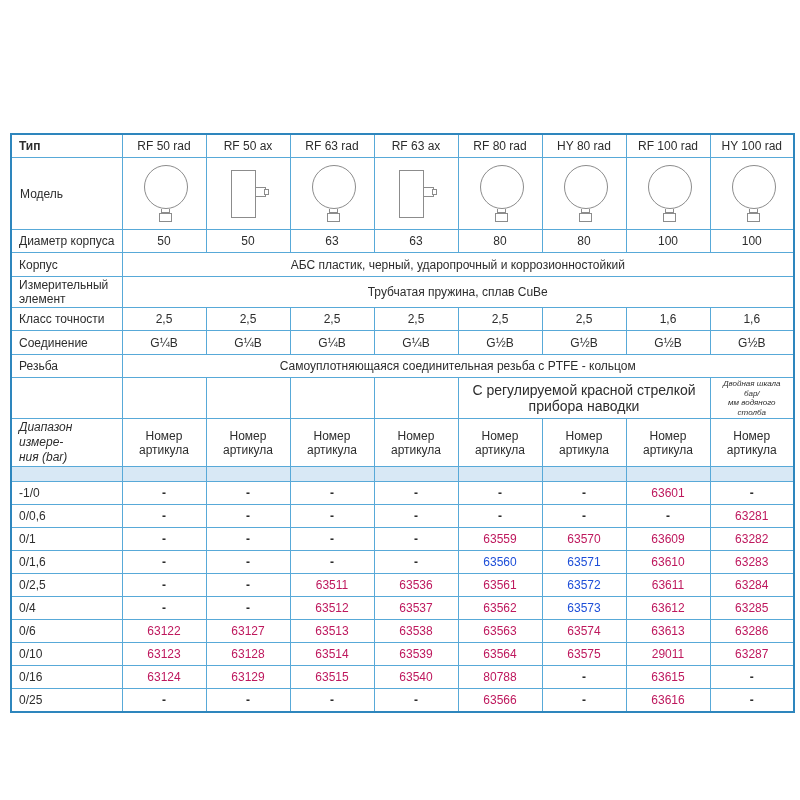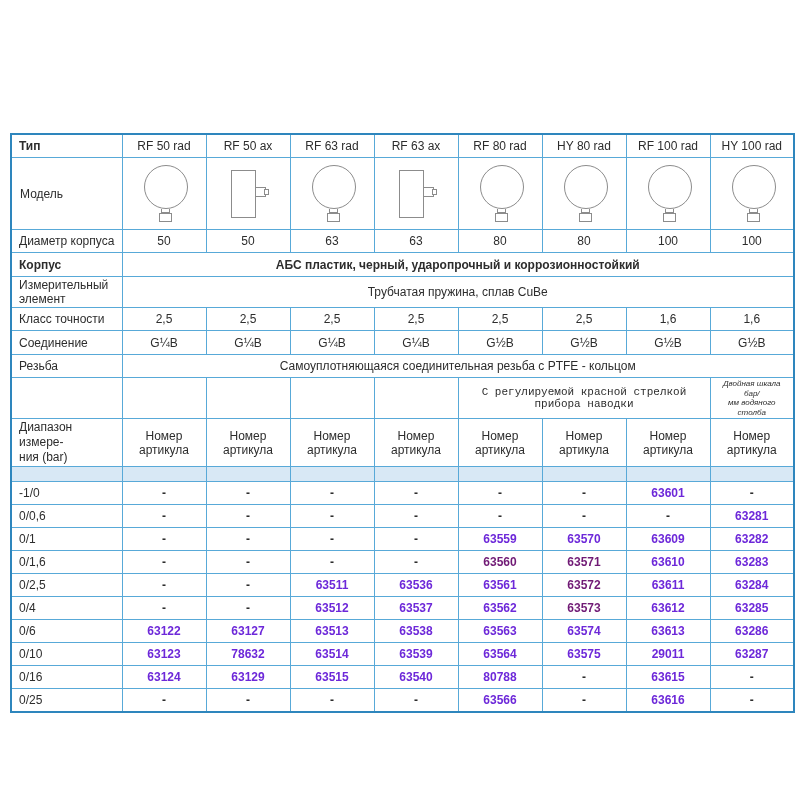--- a/index.html
+++ b/index.html
@@ -9,35 +9,35 @@
              border-collapse:collapse;table-layout:fixed;
              border:2px solid #2e86bd;background:#fff;}
   td,th{border:1px solid #58a9d8;font-size:12px;font-weight:normal;
         text-align:center;vertical-align:middle;padding:1px 4px;
         overflow:hidden;color:#2d2d2d;}
   td.lbl{text-align:left;padding-left:7px;}
   .bold{font-weight:bold;}
   .r-type td{height:20px;}
   .r-model td{height:69px;padding-left:8px;}
   .r-diam td{height:20px;}
-  .r-body td{height:21px;font-weight:bold;}
+  .r-body td{height:21px;}
   .r-elem td{height:27px;}
   .r-acc td{height:20px;margin-left:32px;}
   .r-conn td{height:21px;}
   .r-thread td{height:20px;}
   .r-note td{height:23px;}
   .r-range td{height:39px;}
   .r-spacer td{height:12px;background:#d8e8f5;}
   tbody.data td{height:20px;}
-  .note-small{font-size:11px;line-height:1.15;font-family:Liberation Mono, monospace;}
+  .note-small{font-size:14px;line-height:1.15;}
   .note-italic{font-size:8px;font-style:italic;line-height:1.2;}
-  .lnk{color:#6d28d9;font-weight:bold;cursor:pointer;}
-  .plain-num{color:#701a75;font-weight:bold;}
+  .lnk{color:#be185d;font-weight:normal;cursor:pointer;}
+  .plain-num{color:#1d4ed8;font-weight:normal;}
   .dash{font-weight:bold;}
-  .range-lbl{line-height:1.25;}
+  .range-lbl{line-height:1.25;font-style:italic;}
   
   .gauge{position:relative;margin:0 auto;}
   .g-rad{width:46px;height:57px;}
   .g-rad .dial{position:absolute;top:0;left:1px;width:42px;height:42px;
                border:1px solid #8c8c8c;border-radius:50%;background:#fff;}
   .g-rad .neck{position:absolute;top:44px;left:18px;width:7px;height:3px;
                border:1px solid #8c8c8c;border-top:none;background:#fff;}
   .g-rad .foot{position:absolute;top:48px;left:16px;width:11px;height:7px;
                border:1px solid #8c8c8c;background:#fff;}
   .g-ax{width:40px;height:50px;}
@@ -291,21 +291,21 @@
         <td><span class="lnk">63513</span></td>
         <td><span class="lnk">63538</span></td>
         <td><span class="lnk">63563</span></td>
         <td><span class="lnk">63574</span></td>
         <td><span class="lnk">63613</span></td>
         <td><span class="lnk">63286</span></td>
       </tr>
       <tr>
         <td class="lbl">0/10</td>
         <td><span class="lnk">63123</span></td>
-        <td><span class="lnk">78632</span></td>
+        <td><span class="lnk">63128</span></td>
         <td><span class="lnk">63514</span></td>
         <td><span class="lnk">63539</span></td>
         <td><span class="lnk">63564</span></td>
         <td><span class="lnk">63575</span></td>
         <td><span class="lnk">29011</span></td>
         <td><span class="lnk">63287</span></td>
       </tr>
       <tr>
         <td class="lbl">0/16</td>
         <td><span class="lnk">63124</span></td>

